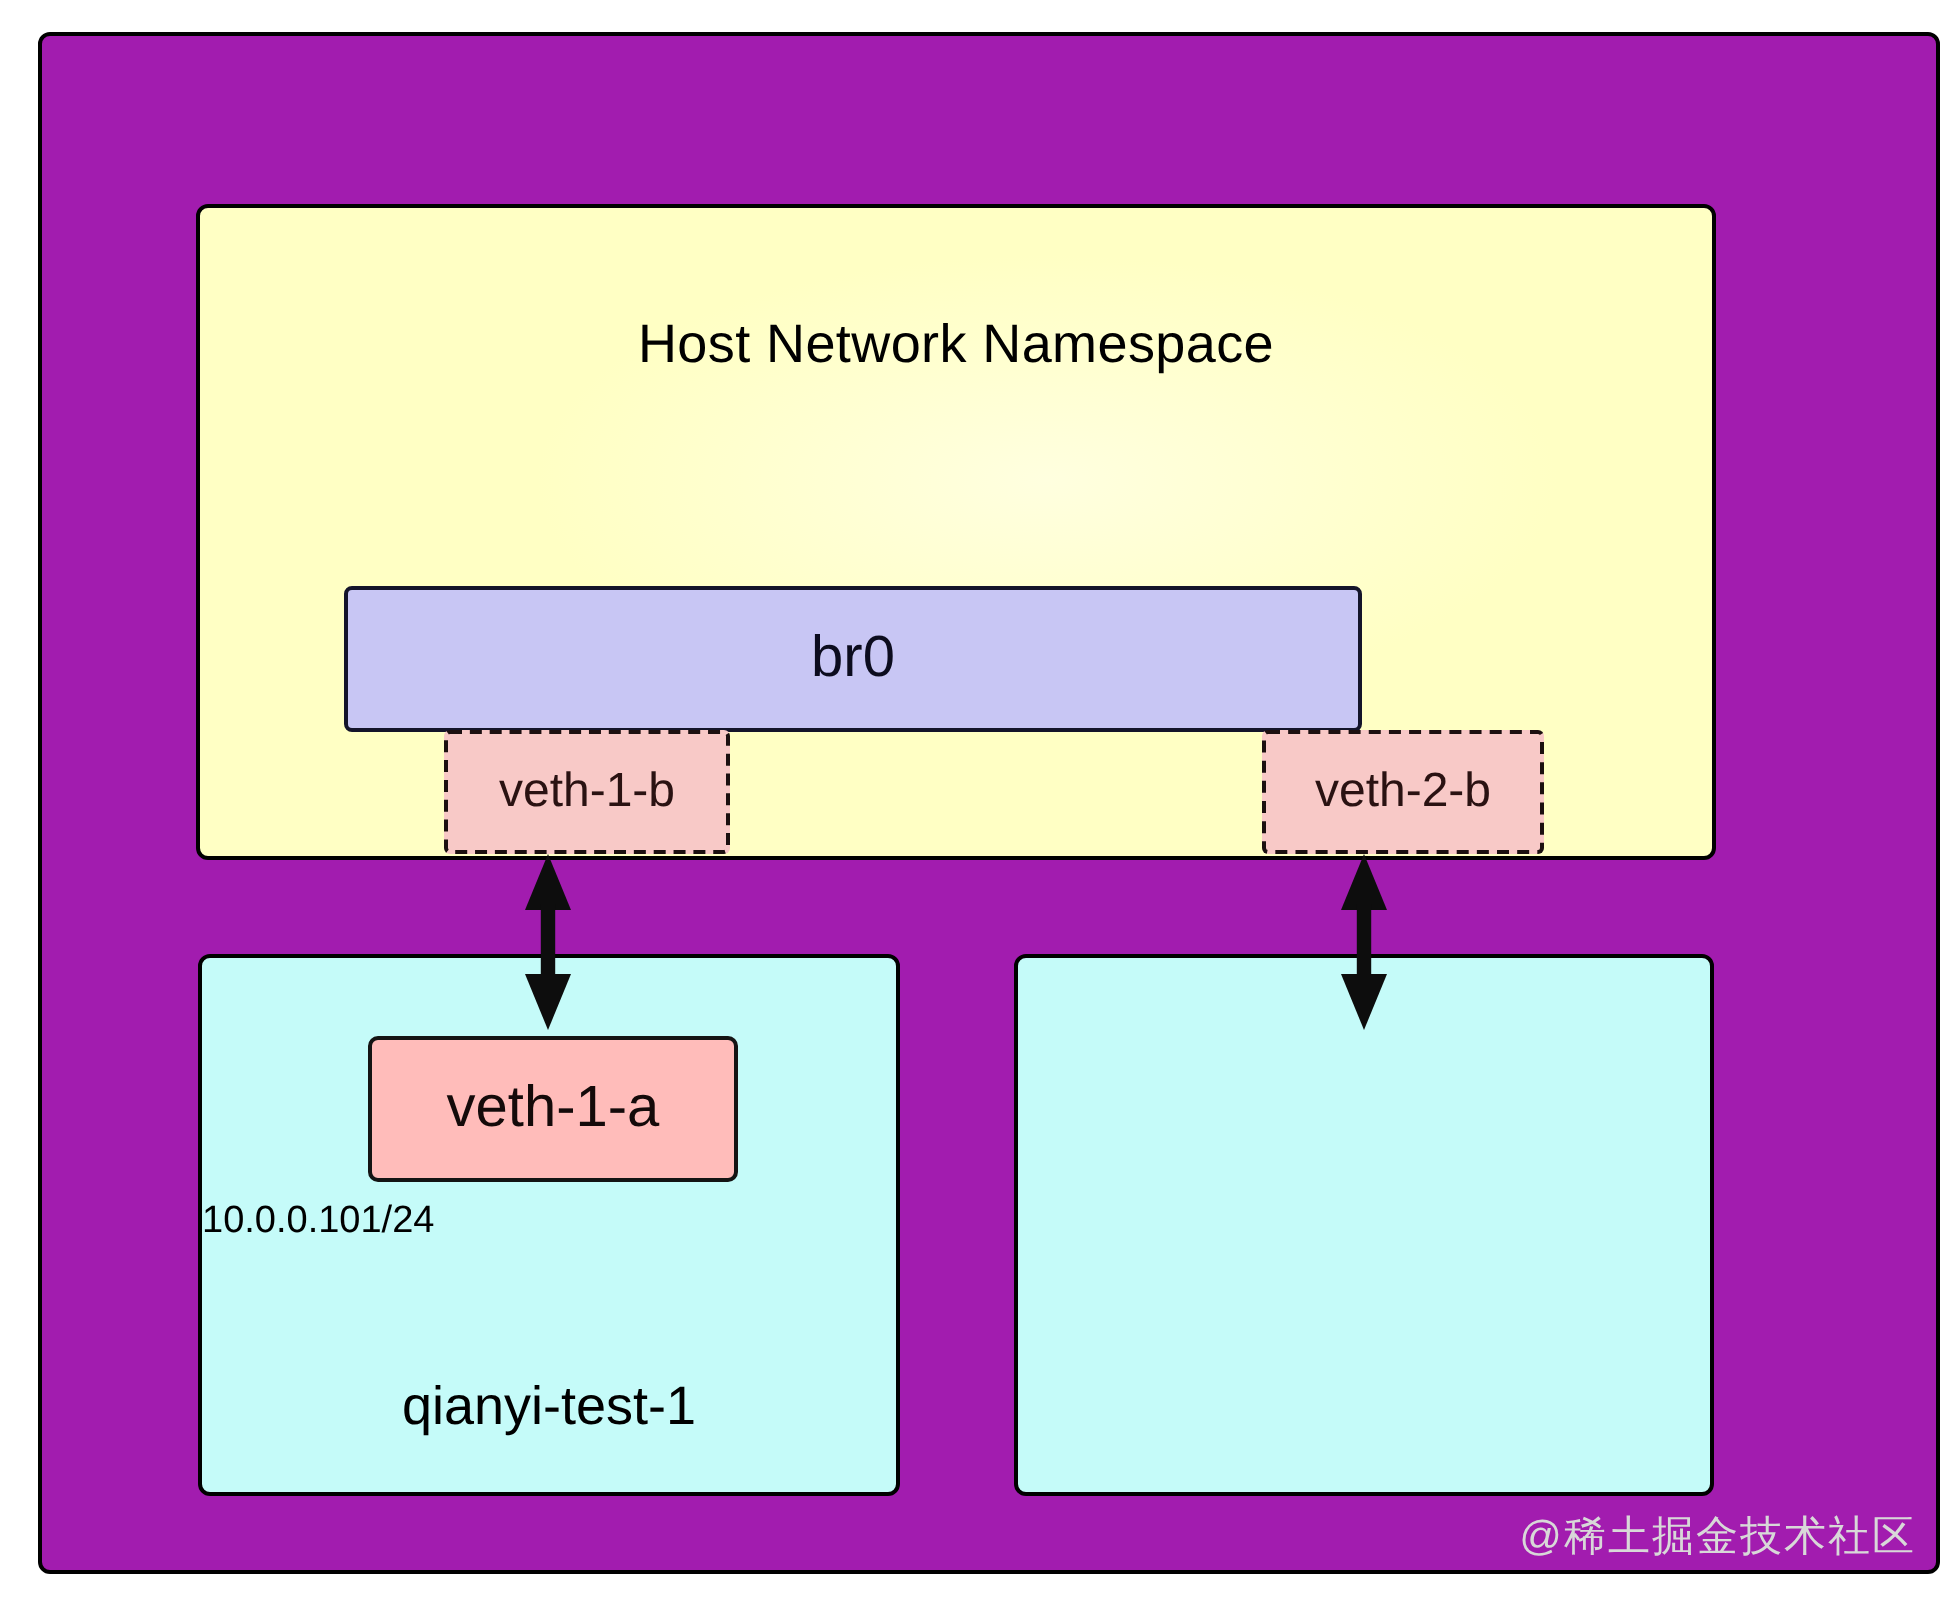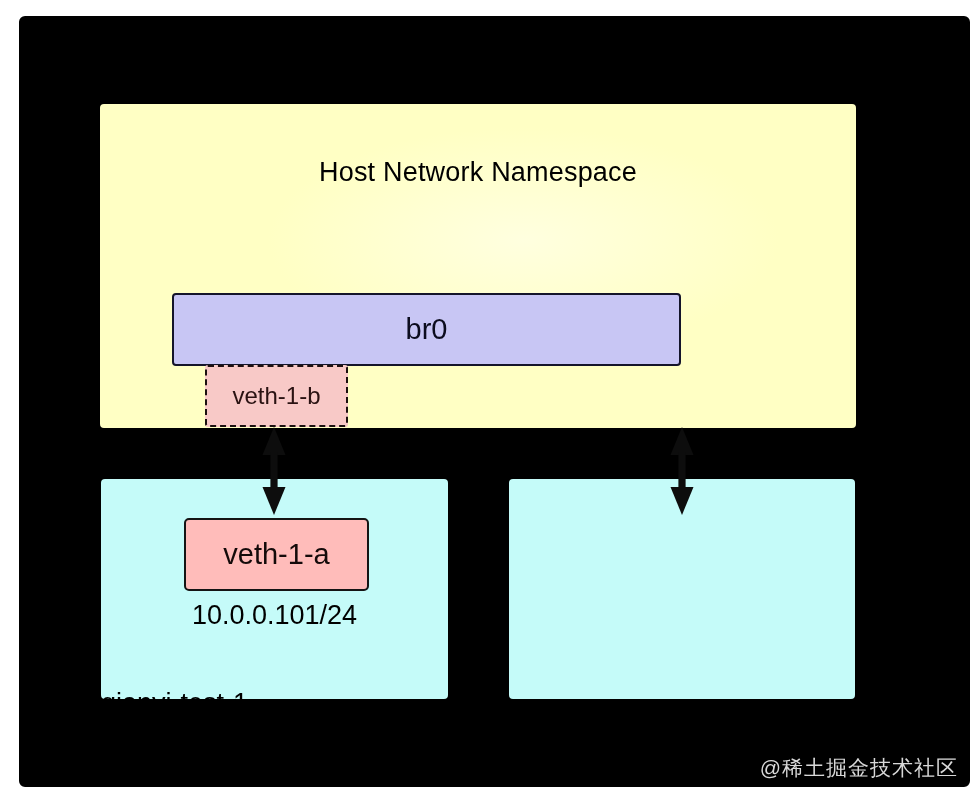--- a/index.html
+++ b/index.html
@@ -18,21 +18,21 @@
   }
   .box {
     position: absolute;
     box-sizing: border-box;
     border: 2px solid #000;
   }
   
   .outer-box {
     left: 19px; top: 16px;
     width: 951px; height: 771px;
-    background: #000000;
+    background: #a21caf;
     border-radius: 6px;
     border-width: 2.5px;
   }
   
   .host-ns {
     left: 77px; top: 84px;
     width: 760px; height: 328px;
     background: radial-gradient(ellipse 340px 150px at 56% 42%, #ffffdf 0%, #ffffc4 75%);
     border-radius: 6px;
   }
@@ -61,55 +61,55 @@
     position: absolute;
     box-sizing: border-box;
     top: 261px;
     height: 62px;
     background: #f8c9c7;
     border: 2px dashed #1c1010;
     border-radius: 3px;
     display: flex; align-items: center; justify-content: center;
     font-size: 24px;
     color: #2a1212;
+    margin-left: 17px;
   }
   .veth-port-1 { left: 105px; width: 143px; }
   .veth-port-2 { left: 514px; width: 141px; }
   
   .container-ns {
     background: #c5fbf9;
     border-radius: 6px;
     top: 459px;
-    height: 224px;
+    height: 271px;
   }
   .container-ns-1 { left: 78px;  width: 351px; }
   .container-ns-2 { left: 486px; width: 350px; }
   .veth-if {
     position: absolute;
     box-sizing: border-box;
     left: 83px; top: 39px;
     width: 185px; height: 73px;
     background: #ffbcba;
     border: 2px solid #141414;
     border-radius: 5px;
     display: flex; align-items: center; justify-content: center;
     font-size: 29px;
     color: #140a0a;
   }
   .ip-label {
     position: absolute;
     left: 0; right: 0; top: 121px;
-    text-align: center;
-    font-size: 27px;
+    font-size: 19px;
     color: #000;
   }
   .ns-name {
     position: absolute;
     left: 0; right: 0; top: 209px;
-    text-align: left;
+    text-align: center;
     font-size: 27px;
     color: #000;
   }
   
   .link-arrow {
     position: absolute;
     top: 408px;
     width: 28px; height: 90px;
     z-index: 5;
   }
@@ -133,20 +133,21 @@
 
   <div class="box outer-box">
 
     <div class="box host-ns">
       <div class="host-ns-title">Host Network Namespace</div>
 
       <div class="box bridge">br0</div>
 
       <div class="veth-port veth-port-1">veth-1-b</div>
 
+      <div class="veth-port veth-port-2">veth-2-b</div>
     </div>
 
     <div class="link-arrow link-arrow-1">
       <svg viewBox="0 0 28 90" aria-hidden="true">
         <polygon points="14,1 25.5,29 2.5,29" fill="#0d0d0d"></polygon>
         <rect x="10.4" y="26" width="7.2" height="38" fill="#0d0d0d"></rect>
         <polygon points="14,89 25.5,61 2.5,61" fill="#0d0d0d"></polygon>
       </svg>
     </div>
     <div class="link-arrow link-arrow-2">

